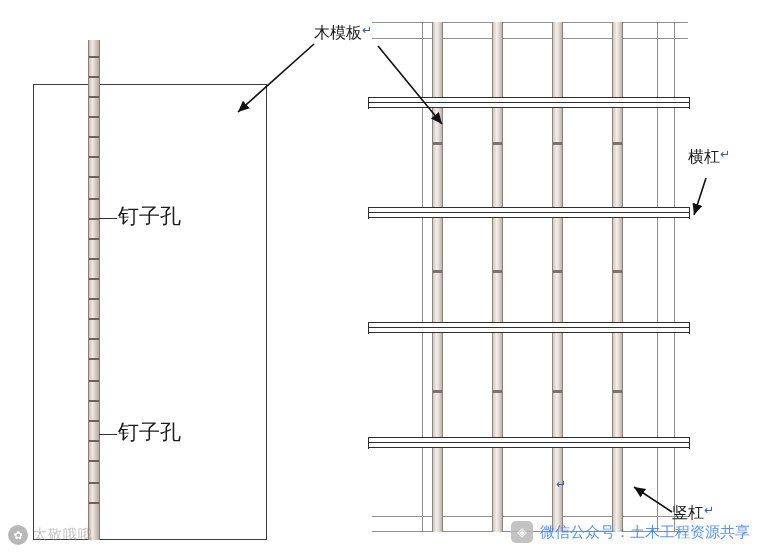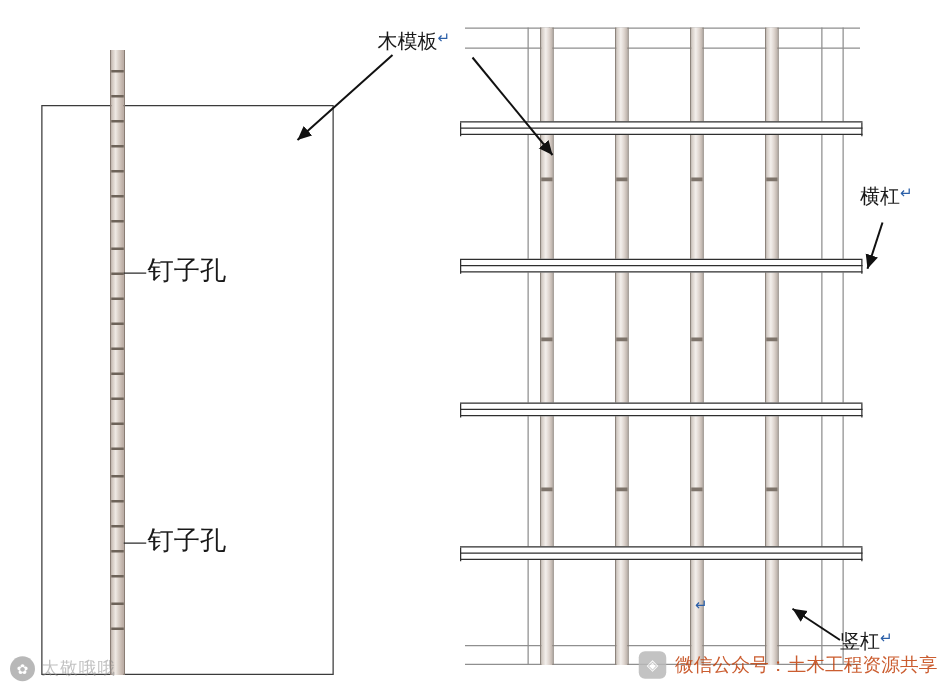--- a/index.html
+++ b/index.html
@@ -193,21 +193,21 @@
     height: 22px;
     border-radius: 5px;
     background: #b9b9b9;
     color: #ffffff;
     font-size: 12px;
     display: flex;
     align-items: center;
     justify-content: center;
   }
   #wm-right .wm-text2 {
-    color: #c2410c;
+    color: #3b82f6;
     font-size: 15px;
   }
 </style>
 </head>
 <body>
 
 <div id="page">
 
 
   <div id="left-panel"></div>
@@ -304,21 +304,21 @@
 
     <line x1="314" y1="44" x2="238" y2="112" stroke="#111111" stroke-width="1.6" marker-end="url(#arrow)"></line>
 
     <line x1="378" y1="46" x2="442" y2="124" stroke="#111111" stroke-width="1.6" marker-end="url(#arrow)"></line>
 
     <line x1="706" y1="178" x2="694" y2="215" stroke="#111111" stroke-width="1.6" marker-end="url(#arrow)"></line>
 
     <line x1="672" y1="512" x2="634" y2="487" stroke="#111111" stroke-width="1.6" marker-end="url(#arrow)"></line>
   </svg>
 
-  <div class="lbl mid" style="left:302px; top:24px;">
+  <div class="lbl mid" style="left:314px; top:24px;">
     <span>木模板</span><span class="pilcrow">↵</span>
   </div>
 
   <div class="lbl mid" style="left:688px; top:148px;">
     <span>横杠</span><span class="pilcrow">↵</span>
   </div>
 
   <div class="lbl mid" style="left:672px; top:504px;">
     <span>竖杠</span><span class="pilcrow">↵</span>
   </div>

